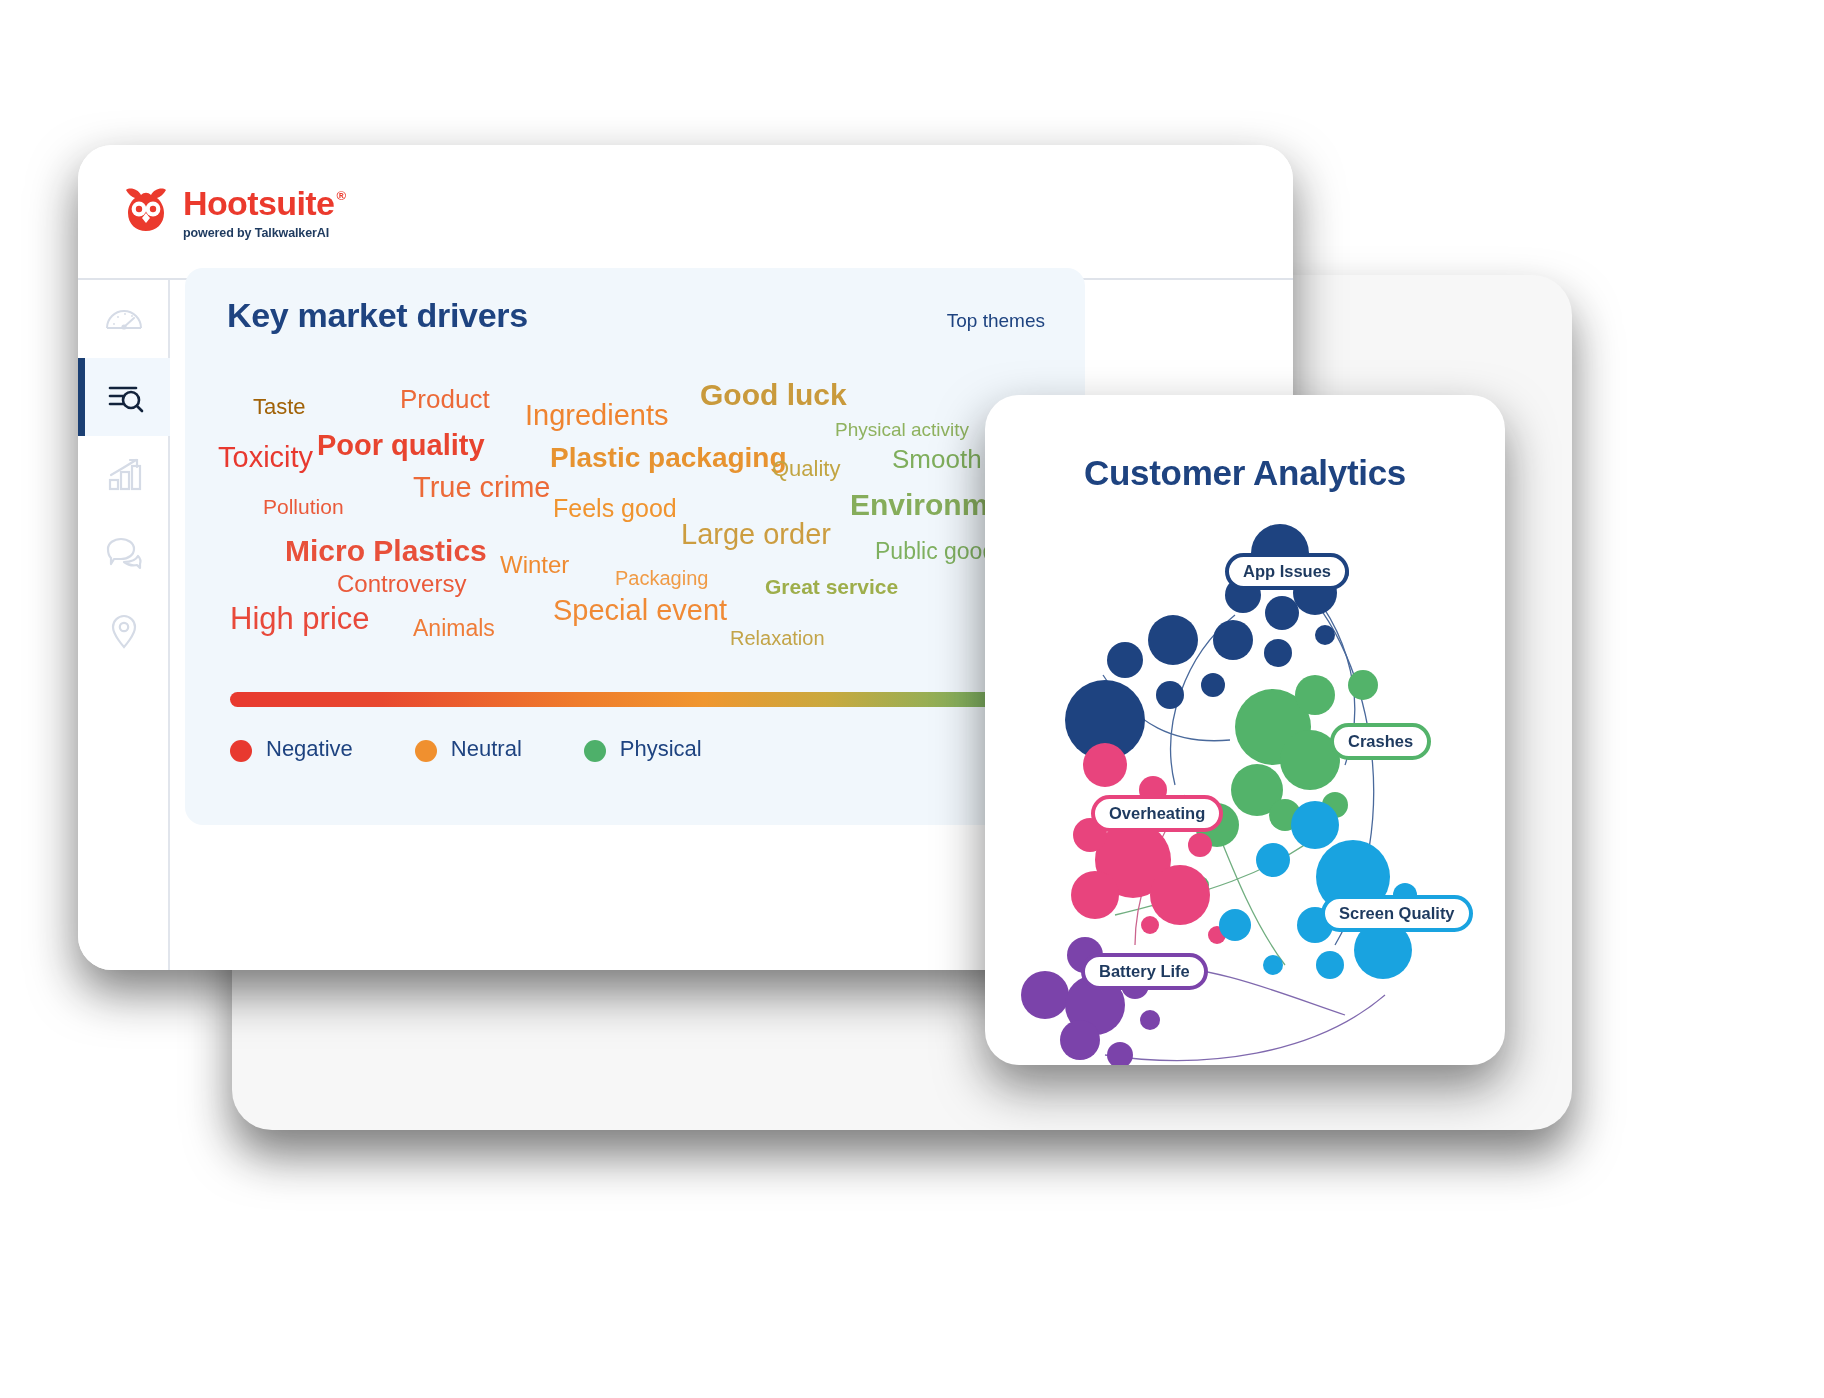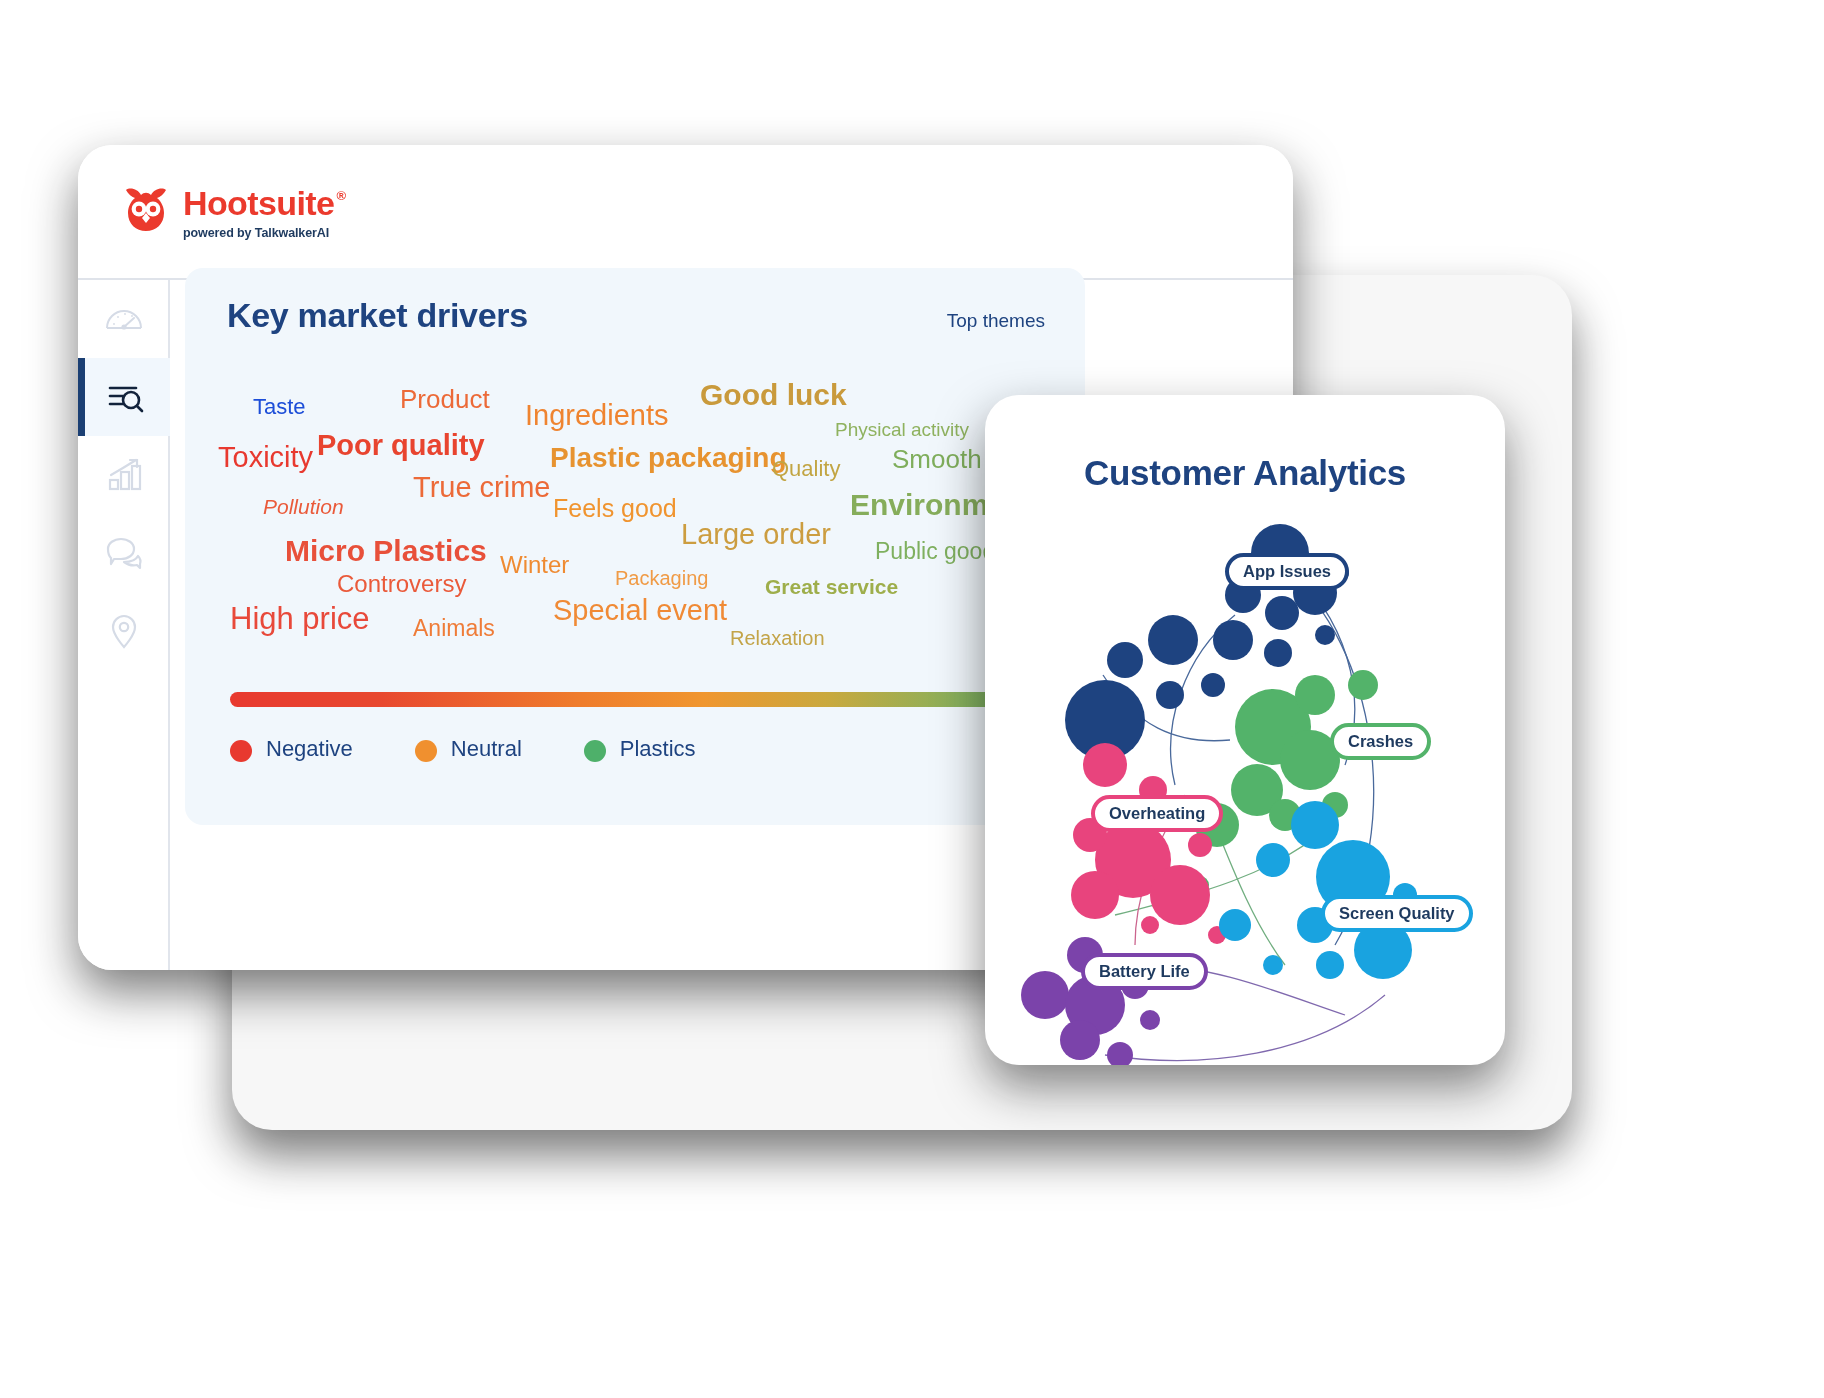--- a/index.html
+++ b/index.html
@@ -300,31 +300,31 @@
     </nav>
   </div>
 
   <section class="panel">
     <div class="panel-head">
       <h1 class="panel-title">Key market drivers</h1>
       <span class="panel-sub">Top themes</span>
     </div>
 
     <div class="cloud" id="cloud">
-        <span class="cw" style="left: 68px; top: 128px; font-size: 22px; font-weight: normal; color: #1d4ed8;">Taste</span>
+        <span class="cw" style="left: 68px; top: 128px; font-size: 22px; font-weight: normal; color: #a16207;">Taste</span>
         <span class="cw" style="left: 215px; top: 118px; font-size: 26px; font-weight: normal; color: rgb(236, 106, 56);">Product</span>
         <span class="cw" style="left: 340px; top: 133px; font-size: 29px; font-weight: normal; color: rgb(239, 132, 48);">Ingredients</span>
         <span class="cw" style="left: 515px; top: 112px; font-size: 30px; font-weight: bold; color: rgb(201, 154, 60);">Good luck</span>
         <span class="cw" style="left: 650px; top: 152px; font-size: 19px; font-weight: normal; color: rgb(143, 178, 95);">Physical activity</span>
         <span class="cw" style="left: 33px; top: 175px; font-size: 29px; font-weight: normal; color: rgb(232, 57, 47);">Toxicity</span>
         <span class="cw" style="left: 132px; top: 163px; font-size: 29px; font-weight: bold; color: rgb(232, 68, 47);">Poor quality</span>
         <span class="cw" style="left: 365px; top: 176px; font-size: 28px; font-weight: bold; color: rgb(231, 147, 48);">Plastic packaging</span>
         <span class="cw" style="left: 587px; top: 190px; font-size: 22px; font-weight: normal; color: rgb(194, 165, 67);">Quality</span>
         <span class="cw" style="left: 707px; top: 178px; font-size: 26px; font-weight: normal; color: rgb(127, 174, 92);">Smooth</span>
-        <span class="cw" style="left: 78px; top: 228px; font-size: 21px; font-weight: normal; color: rgb(234, 90, 58); font-style: italic;">Pollution</span>
+        <span class="cw" style="left: 78px; top: 228px; font-size: 21px; font-weight: normal; color: rgb(234, 90, 58);">Pollution</span>
         <span class="cw" style="left: 228px; top: 205px; font-size: 29px; font-weight: normal; color: rgb(236, 106, 56);">True crime</span>
         <span class="cw" style="left: 368px; top: 228px; font-size: 25px; font-weight: normal; color: rgb(240, 148, 47);">Feels good</span>
         <span class="cw" style="left: 665px; top: 222px; font-size: 30px; font-weight: bold; color: rgb(134, 173, 91);">Environment</span>
         <span class="cw" style="left: 496px; top: 252px; font-size: 29px; font-weight: normal; color: rgb(204, 157, 64);">Large order</span>
         <span class="cw" style="left: 690px; top: 272px; font-size: 23px; font-weight: normal; color: rgb(127, 176, 95);">Public good</span>
         <span class="cw" style="left: 100px; top: 268px; font-size: 30px; font-weight: bold; color: rgb(232, 80, 58);">Micro Plastics</span>
         <span class="cw" style="left: 315px; top: 285px; font-size: 24px; font-weight: normal; color: rgb(239, 139, 50);">Winter</span>
         <span class="cw" style="left: 430px; top: 300px; font-size: 20px; font-weight: normal; color: rgb(240, 155, 70);">Packaging</span>
         <span class="cw" style="left: 152px; top: 304px; font-size: 24px; font-weight: normal; color: rgb(234, 90, 58);">Controversy</span>
         <span class="cw" style="left: 580px; top: 308px; font-size: 21px; font-weight: bold; color: rgb(158, 174, 75);">Great service</span>
@@ -340,21 +340,21 @@
         <div class="legend-item">
           <span class="legend-dot" style="background: rgb(232, 57, 47);"></span>
           <span class="legend-label">Negative</span>
         </div>
         <div class="legend-item">
           <span class="legend-dot" style="background: rgb(240, 144, 47);"></span>
           <span class="legend-label">Neutral</span>
         </div>
         <div class="legend-item">
           <span class="legend-dot" style="background: rgb(78, 176, 106);"></span>
-          <span class="legend-label">Plastics</span>
+          <span class="legend-label">Physical</span>
         </div>
       </div>
   </section>
 
   <section class="analytics-card">
     <h2 class="analytics-title">Customer Analytics</h2>
 
     <svg class="bubble-svg" width="520" height="570" viewBox="0 0 520 570">
 
       <g fill="none" stroke-width="1.3" opacity="0.85">

